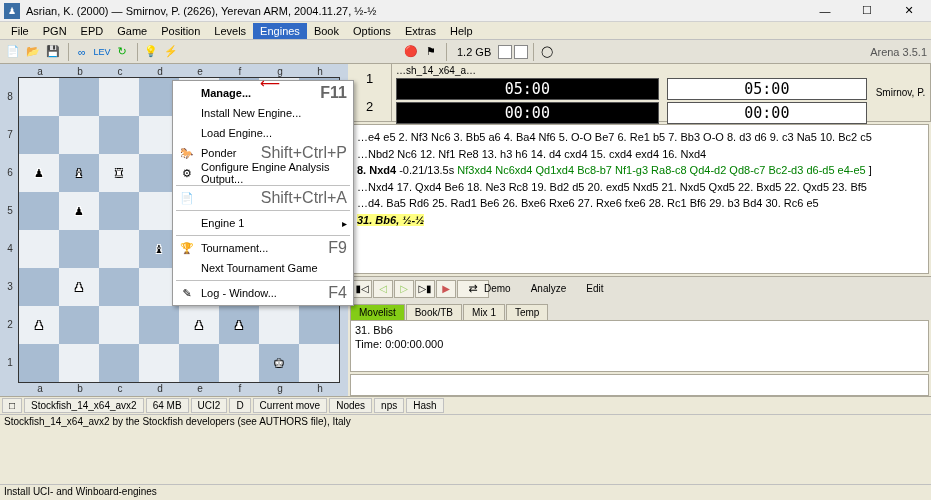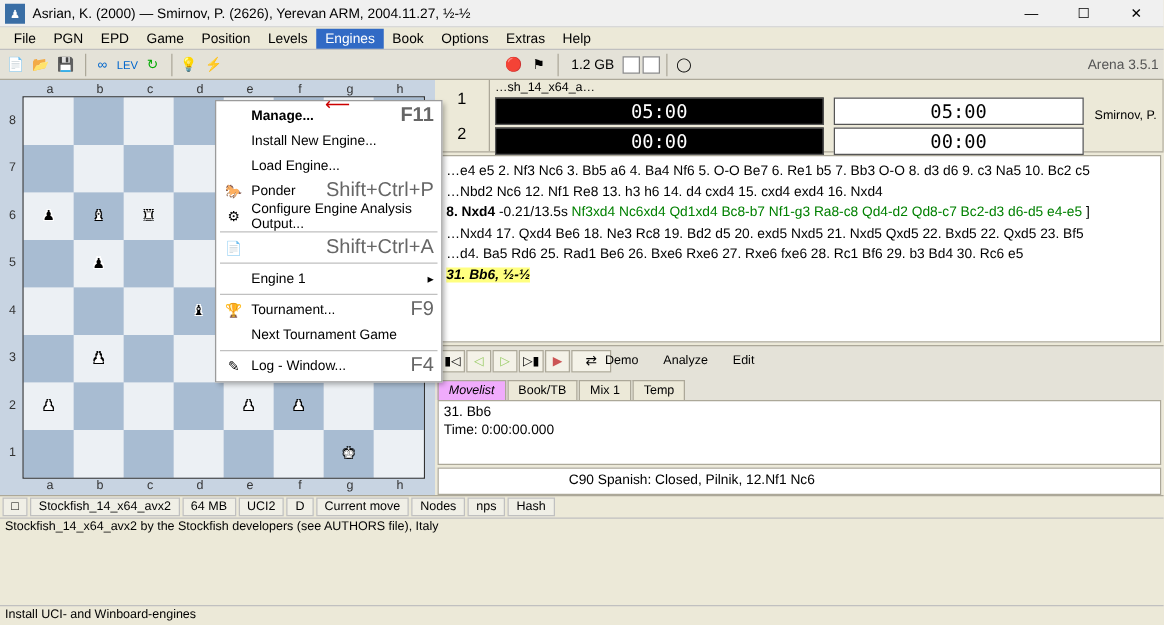--- a/index.html
+++ b/index.html
@@ -65,21 +65,21 @@
 .movespane { flex:1; padding:4px 6px; background:#fff; border:1px solid #aca899; margin:2px; overflow:hidden; font-size:11px; line-height:1.5; }
 .movespane .gr { color:#008000; }
 .movespane .hl { background:#ffff80;font-style:italic; }
 .movespane b { font-weight:bold; }
 
 .analybar { height:24px; display:flex; align-items:center; padding:0 4px; gap:0; background:#e4e2d8; border-top:1px solid #aca899; }
 .analybar .nbtn { width:20px; height:18px; border:1px solid #aca899; background:#f4f2e8; margin-right:1px; display:flex; align-items:center; justify-content:center; cursor:pointer; font-size:10px; }
 .analybar .albl { margin:0 10px; font-size:10px; }
 .tabbar { height:20px; display:flex; align-items:flex-end; padding:0 2px; background:#e4e2d8; }
 .tab { padding:2px 8px; border:1px solid #aca899; border-bottom:none; background:#ece9d8; font-size:10px; margin-right:1px; cursor:pointer; }
-.tab.active { background:#f0abfc;font-style:italic; }
+.tab.active { background:#84cc16; }
 
 .engineout { height:52px; background:#fff; border:1px solid #aca899; margin:0 2px 2px 2px; padding:2px 4px; font-size:10px; line-height:1.3; }
 .openout { height:22px; background:#fff; border:1px solid #aca899; margin:0 2px; padding:3px 4px; font-size:10px; display:flex; }
 .openout .spacer { width:100px; }
 
 
 .status1 { height:18px; display:flex; align-items:center; border-top:1px solid #aca899; background:#ece9d8; padding:0 2px; }
 .status1 .seg { border:1px solid #c0c0c0; padding:1px 6px; margin-right:2px; background:#f0efe6; font-size:10px; }
 .status2 { height:16px; padding:1px 4px; font-size:10px; border-top:1px solid #c0c0c0; background:#ece9d8; }
 .status3 { position:absolute; bottom:0; left:0; right:0; height:16px; padding:1px 4px; font-size:10px; border-top:1px solid #c0c0c0; background:#ece9d8; }
@@ -361,21 +361,20 @@
         <span class="tab">Temp</span>
       </div>
 
     <div class="engineout">
       <div>31. Bb6</div>
       <div>Time: 0:00:00.000</div>
     </div>
 
     <div class="openout">
       <span class="spacer"></span>
-        <span>C90  Spanish: Closed, Pilnik, 12.Nf1 Nc6</span>
     </div>
   </div>
 </div>
 
 <div class="status1" id="status1">
   <span class="seg">□</span>
 <span class="seg">Stockfish_14_x64_avx2</span>
     <span class="seg">64 MB</span>
     <span class="seg">UCI2</span>
     <span class="seg">D</span>

